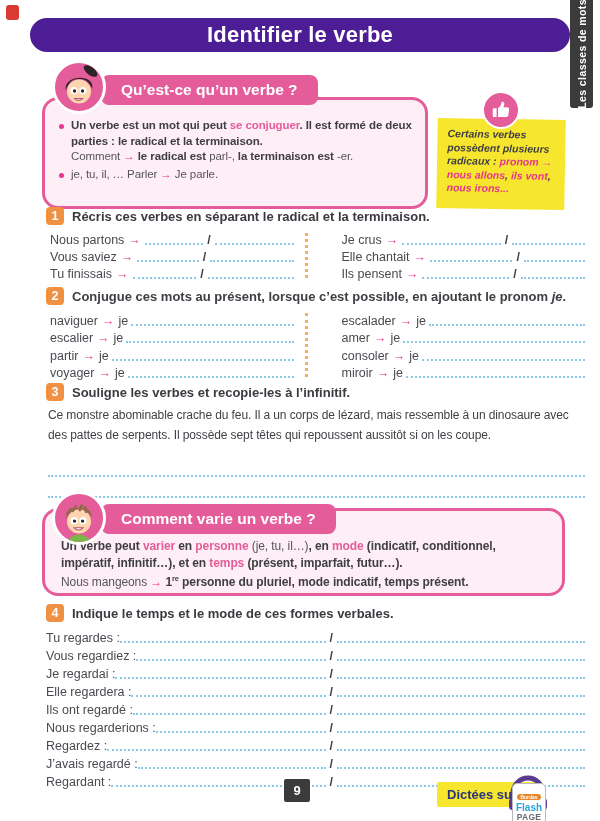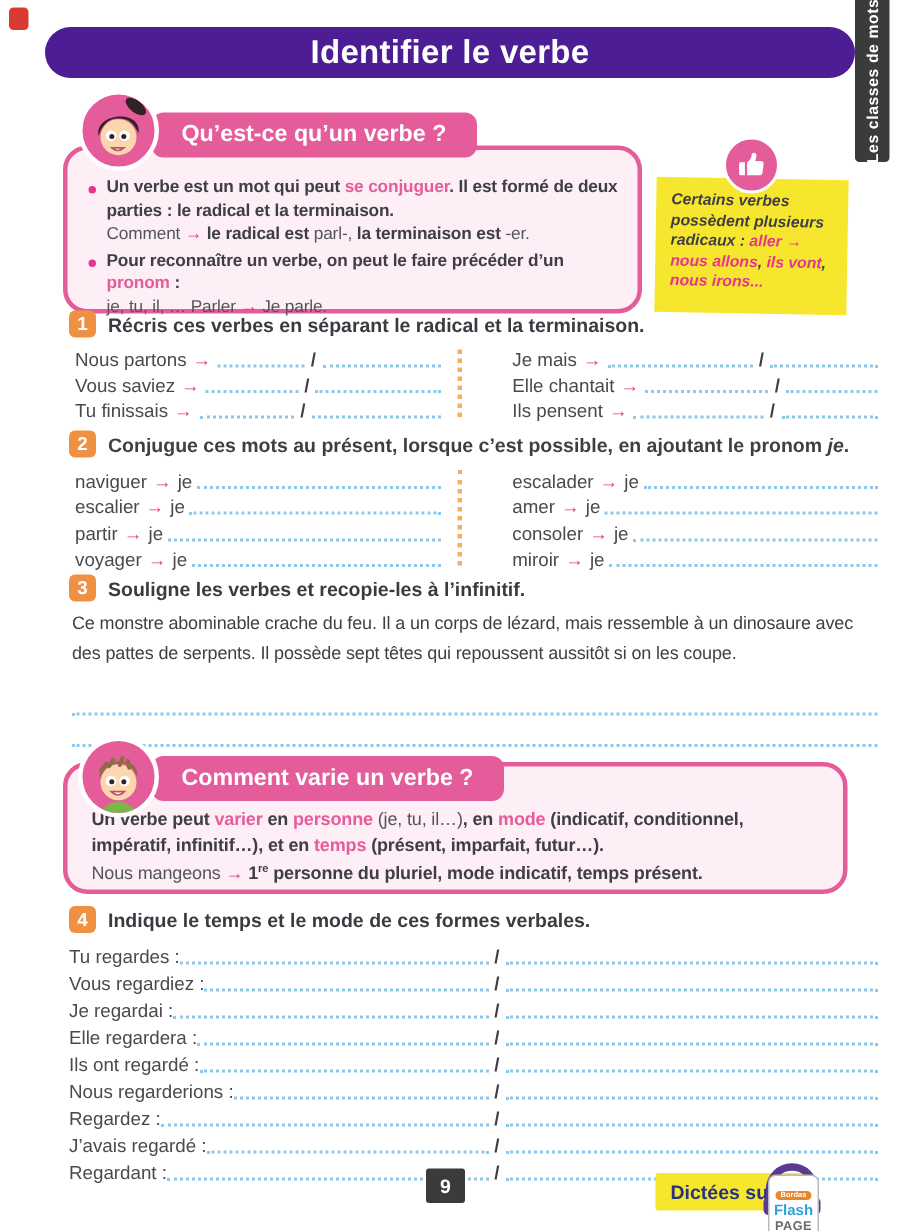--- a/index.html
+++ b/index.html
@@ -137,34 +137,33 @@
       <div class="bullet">
         <span class="dot"></span>
         <div>
           <div class="lesson-line"><span class="seg-b">Un verbe est un mot qui peut </span><span class="seg-bp">se conjuguer</span><span class="seg-b">. Il est formé de deux parties : le radical et la terminaison.</span></div>
           <div class="lesson-line"><span class="seg-r">Comment </span><span class="seg-arrow">→</span><span class="seg-r"> </span><span class="seg-b">le radical est </span><span class="seg-r">parl-,</span><span class="seg-r"> </span><span class="seg-b">la terminaison est </span><span class="seg-r">-er.</span></div>
         </div>
       </div>
       <div class="bullet">
         <span class="dot"></span>
         <div>
-          <div class="lesson-line"><span class="seg-b">Pour reconnaître un verbe, on peut le faire précéder d’un </span><span class="seg-bp">pronom</span><span class="seg-b"> :</span></div>
           <div class="lesson-line"><span class="seg-r">je, tu, il, … Parler </span><span class="seg-arrow">→</span><span class="seg-r"> Je parle.</span></div>
         </div>
       </div>
     </div>
   </div>
 
   <div class="thumb">
     <svg width="22" height="22" viewBox="0 0 24 24">
       <path d="M4 10h3.2v9.5H4a1 1 0 0 1-1-1v-7.5a1 1 0 0 1 1-1zm4.8 9.5v-9.7c1.8-.8 3-2.7 3.4-5.3.1-.8.8-1.5 1.6-1.5 1 0 1.8.8 1.8 1.8 0 1.2-.3 2.7-.9 4.2h4.2c1.1 0 2 1 1.9 2.1l-.8 6.5c-.2 1-1 1.9-2 1.9z" fill="#fff"></path>
     </svg>
   </div>
   <div class="note">
-    <div class="note-text"><span class="seg-nb">Certains verbes possèdent plusieurs radicaux : </span><span class="seg-np">aller </span><span class="seg-np">→ </span><span class="seg-np">nous allons</span><span class="seg-nb">, </span><span class="seg-np">ils vont</span><span class="seg-nb">, </span><span class="seg-np">nous irons...</span></div>
+    <div class="note-text"><span class="seg-nb">Certains verbes possèdent plusieurs radicaux : </span><span class="seg-np">pronom </span><span class="seg-np">→ </span><span class="seg-np">nous allons</span><span class="seg-nb">, </span><span class="seg-np">ils vont</span><span class="seg-nb">, </span><span class="seg-np">nous irons...</span></div>
   </div>
 
   <section class="exercise ex1">
     <div class="ex-header">
       <span class="ex-num">1</span>
       <span class="ex-title">Récris ces verbes en séparant le radical et la terminaison.</span>
     </div>
     <div class="two-col">
       <div class="col">
 
@@ -188,21 +187,21 @@
             <span class="lbl">Tu finissais</span>
             <span class="arrow-g">→</span>
             <span class="dots d-grow1"></span>
             <span class="slash-g">/</span>
             <span class="dots d-grow2"></span>
           </div>
         </div>
       <div class="col">
 
           <div class="exrow">
-            <span class="lbl">Je mais</span>
+            <span class="lbl">Je crus</span>
             <span class="arrow-g">→</span>
             <span class="dots d-grow2"></span>
             <span class="slash-g">/</span>
             <span class="dots d-grow1"></span>
           </div>
 
           <div class="exrow">
             <span class="lbl">Elle chantait</span>
             <span class="arrow-g">→</span>
             <span class="dots d-grow2"></span>

